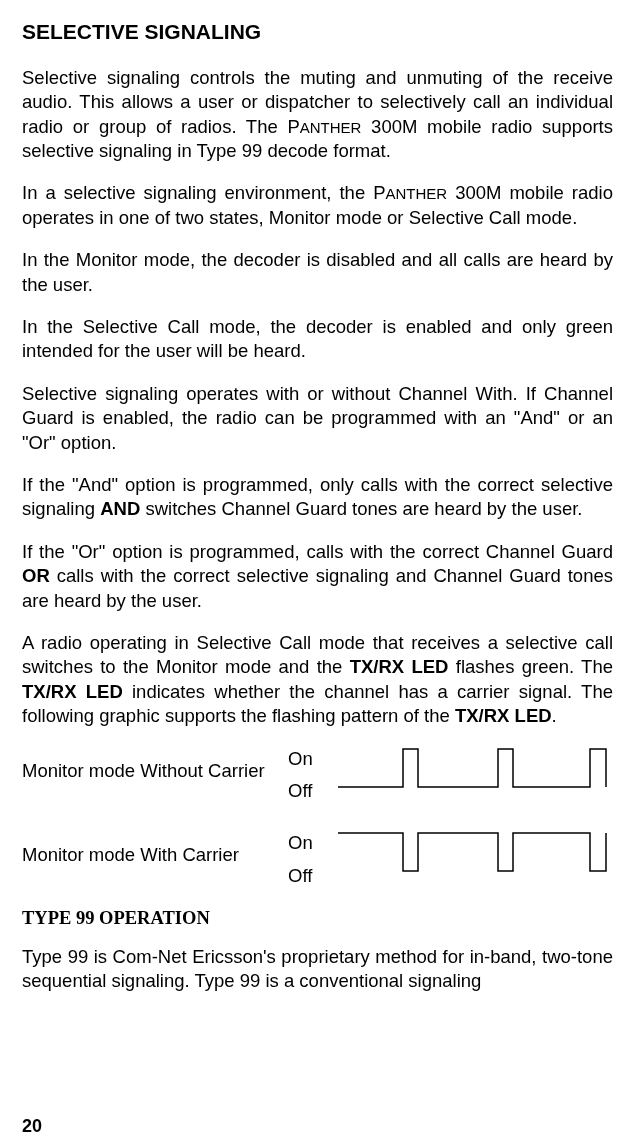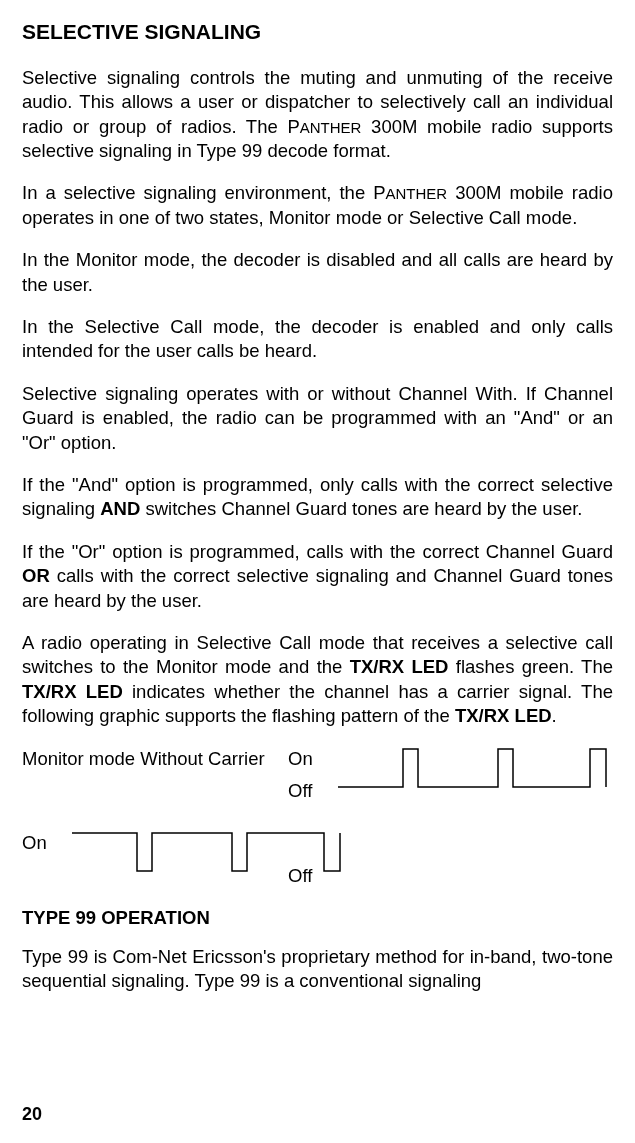--- a/index.html
+++ b/index.html
@@ -30,57 +30,59 @@
       margin-bottom: 18px;
     }
     .diag-row {
       display: flex;
       align-items: flex-start;
       margin-bottom: 4px;
     }
     .diag-label {
       width: 266px;
       flex-shrink: 0;
+      margin-top: 12px;
     }
     .diag-state {
       width: 50px;
       flex-shrink: 0;
     }
     .diag-svg {
       flex: 1;
     }
     h2 {
       font-size: 18.5px;
       font-weight: bold;
       margin-bottom: 14px;
+      font-family: Liberation Serif, serif;
     }
     .page-num {
       position: absolute;
-      bottom: 16px;
+      bottom: 4px;
       left: 22px;
       font-size: 18px;
       font-weight: bold;
     }
   </style>
 </head>
 <body>
 
 <h1>SELECTIVE SIGNALING</h1>
 
 <p class="para">
   <span>Selective signaling controls the muting and unmuting of the receive audio.  This allows a user or dispatcher to selectively call an individual radio or group of radios.  The </span><span>P</span><span style="font-size:15px">ANTHER</span><span> 300M mobile radio supports selective signaling in Type 99 decode format.</span>
 </p>
 
 <p class="para">
   <span>In a selective signaling environment, the </span><span>P</span><span style="font-size:15px">ANTHER</span><span> 300M mobile radio operates in one of two states, Monitor mode or Selective Call mode.</span>
 </p>
 
 <p class="para">In the Monitor mode, the decoder is disabled and all calls are heard by the user.</p>
 
-<p class="para">In the Selective Call mode, the decoder is enabled and only calls intended for the user calls be heard.</p>
+<p class="para">In the Selective Call mode, the decoder is enabled and only green intended for the user will be heard.</p>
 
 <p class="para">Selective signaling operates with or without Channel With. If Channel Guard is enabled, the radio can be programmed with an "And" or an "Or" option.</p>
 
 <p class="para">
   <span>If the "And" option is programmed, only calls with the correct selective signaling </span><span class="bold">AND</span><span> switches Channel Guard tones are heard by the user.</span>
 </p>
 
 <p class="para">
   <span>If the "Or" option is programmed, calls with the correct Channel Guard </span><span class="bold">OR</span><span> calls with the correct selective signaling and Channel Guard tones are heard by the user.</span>
 </p>
@@ -99,20 +101,21 @@
       </svg>
     </div>
   </div>
   <div class="diag-row" style="margin-top:-28px;margin-bottom:28px">
     <div class="diag-label"></div>
     <div class="diag-state">Off</div>
     <div class="diag-svg"></div>
   </div>
 
   <div class="diag-row">
+    <div class="diag-label">Monitor mode With Carrier</div>
     <div class="diag-state">On</div>
     <div class="diag-svg">
       <svg width="270" height="50" viewBox="0 0 270 50">
         <path d="M 0 2 L 65 2 L 65 40 L 80 40 L 80 2 L 160 2 L 160 40 L 175 40 L 175 2 L 252 2 L 252 40 L 268 40 L 268 2" stroke="#000" stroke-width="1.5" fill="none"></path>
       </svg>
     </div>
   </div>
   <div class="diag-row" style="margin-top:-28px">
     <div class="diag-label"></div>
     <div class="diag-state">Off</div>

